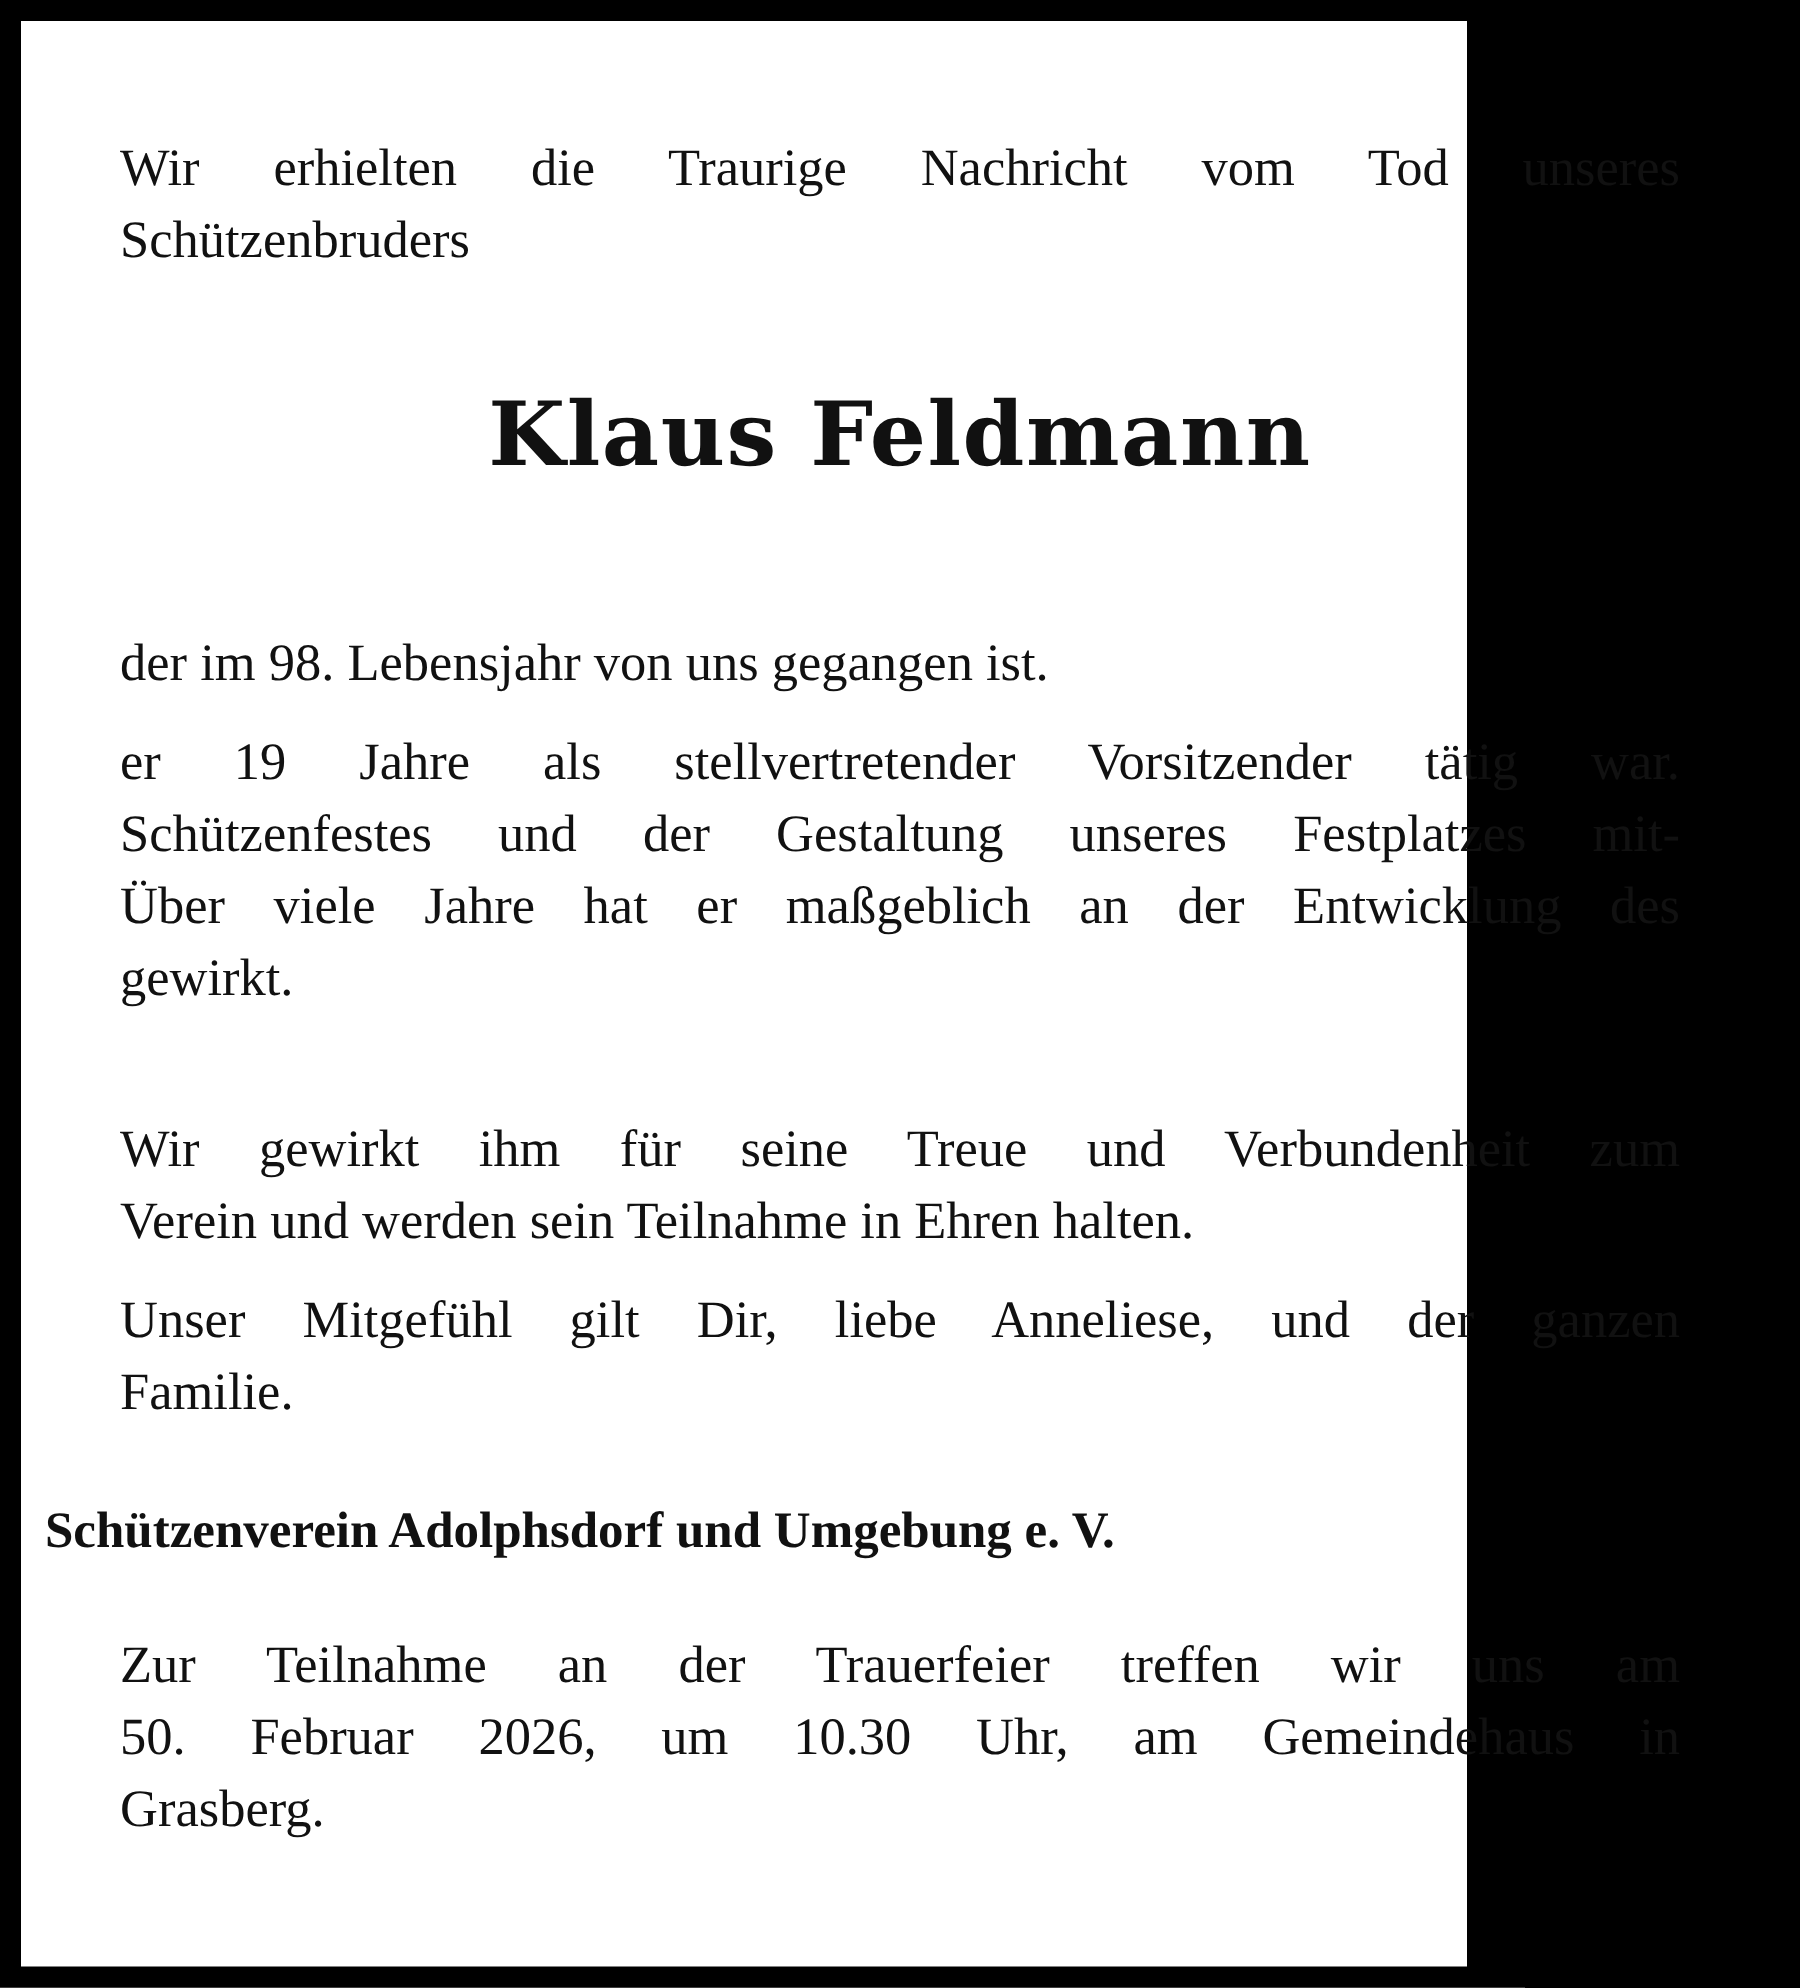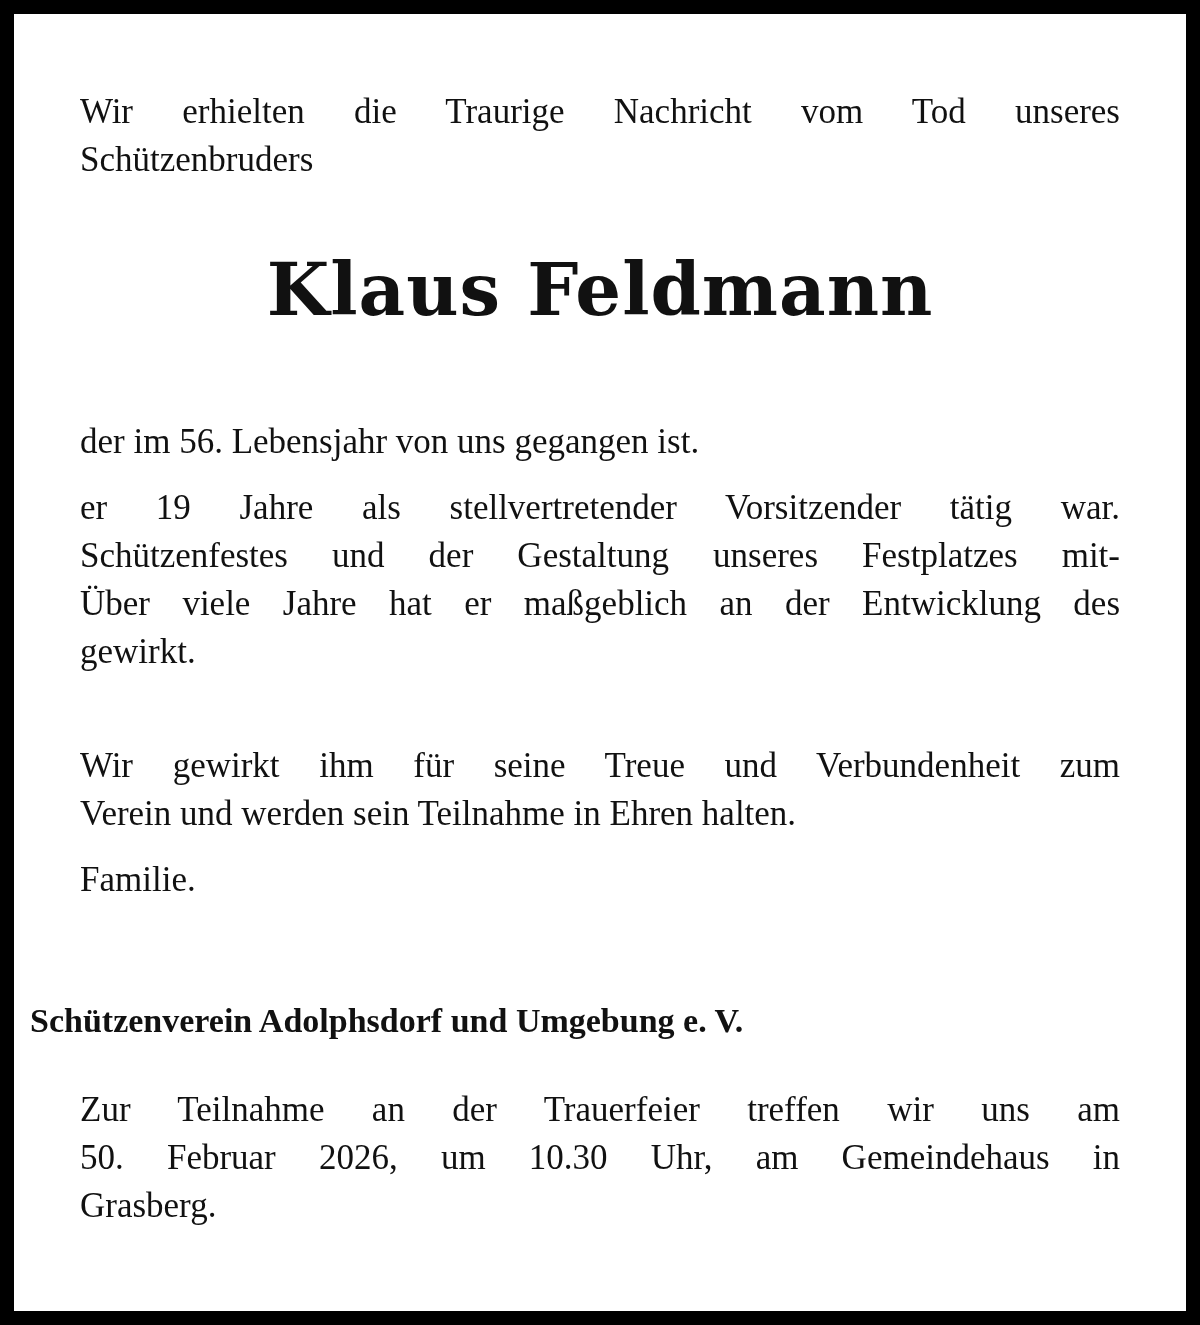--- a/index.html
+++ b/index.html
@@ -1,31 +1,31 @@
 <!DOCTYPE html>
 <html><head>
 <meta charset="utf-8">
 <style>
   html, body { margin:0; padding:0; background:#000; }
   body { width:1200px; height:1325px; position:relative; overflow:hidden; }
   .card {
-    position:absolute; left:14px; top:14px; width:1172px; height:1297px;
+    position:absolute; left:14px; top:14px; width:964px; height:1297px;
     background:#fff; color:#111;
     font-family:"DejaVu Serif", "Liberation Serif", serif;
   }
   .p {
     position:absolute; left:66px; width:1040px;
     font-size:35px; line-height:48px; margin:0;
     text-align:justify; text-align-last:left;
     font-family:"Liberation Serif", serif;
   }
   .justify-all { text-align-last:justify; }
   .name {
     position:absolute; left:0; width:1172px; top:226px;
-    text-align:center; font-weight:bold; font-size:72px; line-height:100px;
+    text-align:center; font-weight:bold; font-size:59px; line-height:100px;
     font-family:"DejaVu Serif", serif; letter-spacing:1px;
   }
   .sig {
     position:absolute; left:16px; width:1172px; top:983px;
     font-weight:bold; font-size:34px; line-height:48px;
     font-family:"Liberation Serif", serif;
   }
   .line { display:block; }
 </style>
 </head>
@@ -33,35 +33,36 @@
 
 <div class="card">
 
   <div class="p" style="top:74px">
     <span class="line justify-all" style="text-align:justify;text-align-last:justify">Wir erhielten die Traurige Nachricht vom Tod unseres</span>
     <span class="line">Schützenbruders</span>
   </div>
 
   <div class="name">Klaus Feldmann</div>
 
-  <div class="p" style="top:404px">der im 56. Lebensjahr von uns gegangen ist.</div>
+  <div class="p" style="top:404px">der im 98. Lebensjahr von uns gegangen ist.</div>
 
   <div class="p" style="top:470px">
     <span class="line" style="text-align:justify;text-align-last:justify">er 19 Jahre als stellvertretender Vorsitzender tätig war.</span>
     <span class="line" style="text-align:justify;text-align-last:justify">Schützenfestes und der Gestaltung unseres Festplatzes mit-</span>
     <span class="line" style="text-align:justify;text-align-last:justify">Über viele Jahre hat er maßgeblich an der Entwicklung des</span>
     <span class="line">gewirkt.</span>
   </div>
 
   <div class="p" style="top:728px">
     <span class="line" style="text-align:justify;text-align-last:justify">Wir gewirkt ihm für seine Treue und Verbundenheit zum</span>
     <span class="line">Verein und werden sein Teilnahme in Ehren halten.</span>
   </div>
 
   <div class="p" style="top:842px">
+    <span class="line" style="text-align:justify;text-align-last:justify">Unser Mitgefühl gilt Dir, liebe Anneliese, und der ganzen</span>
     <span class="line">Familie.</span>
   </div>
 
   <div class="sig">Schützenverein Adolphsdorf und Umgebung e. V.</div>
 
   <div class="p" style="top:1072px">
     <span class="line" style="text-align:justify;text-align-last:justify">Zur Teilnahme an der Trauerfeier treffen wir uns am</span>
     <span class="line" style="text-align:justify;text-align-last:justify">50. Februar 2026, um 10.30 Uhr, am Gemeindehaus in</span>
     <span class="line">Grasberg.</span>
   </div>

